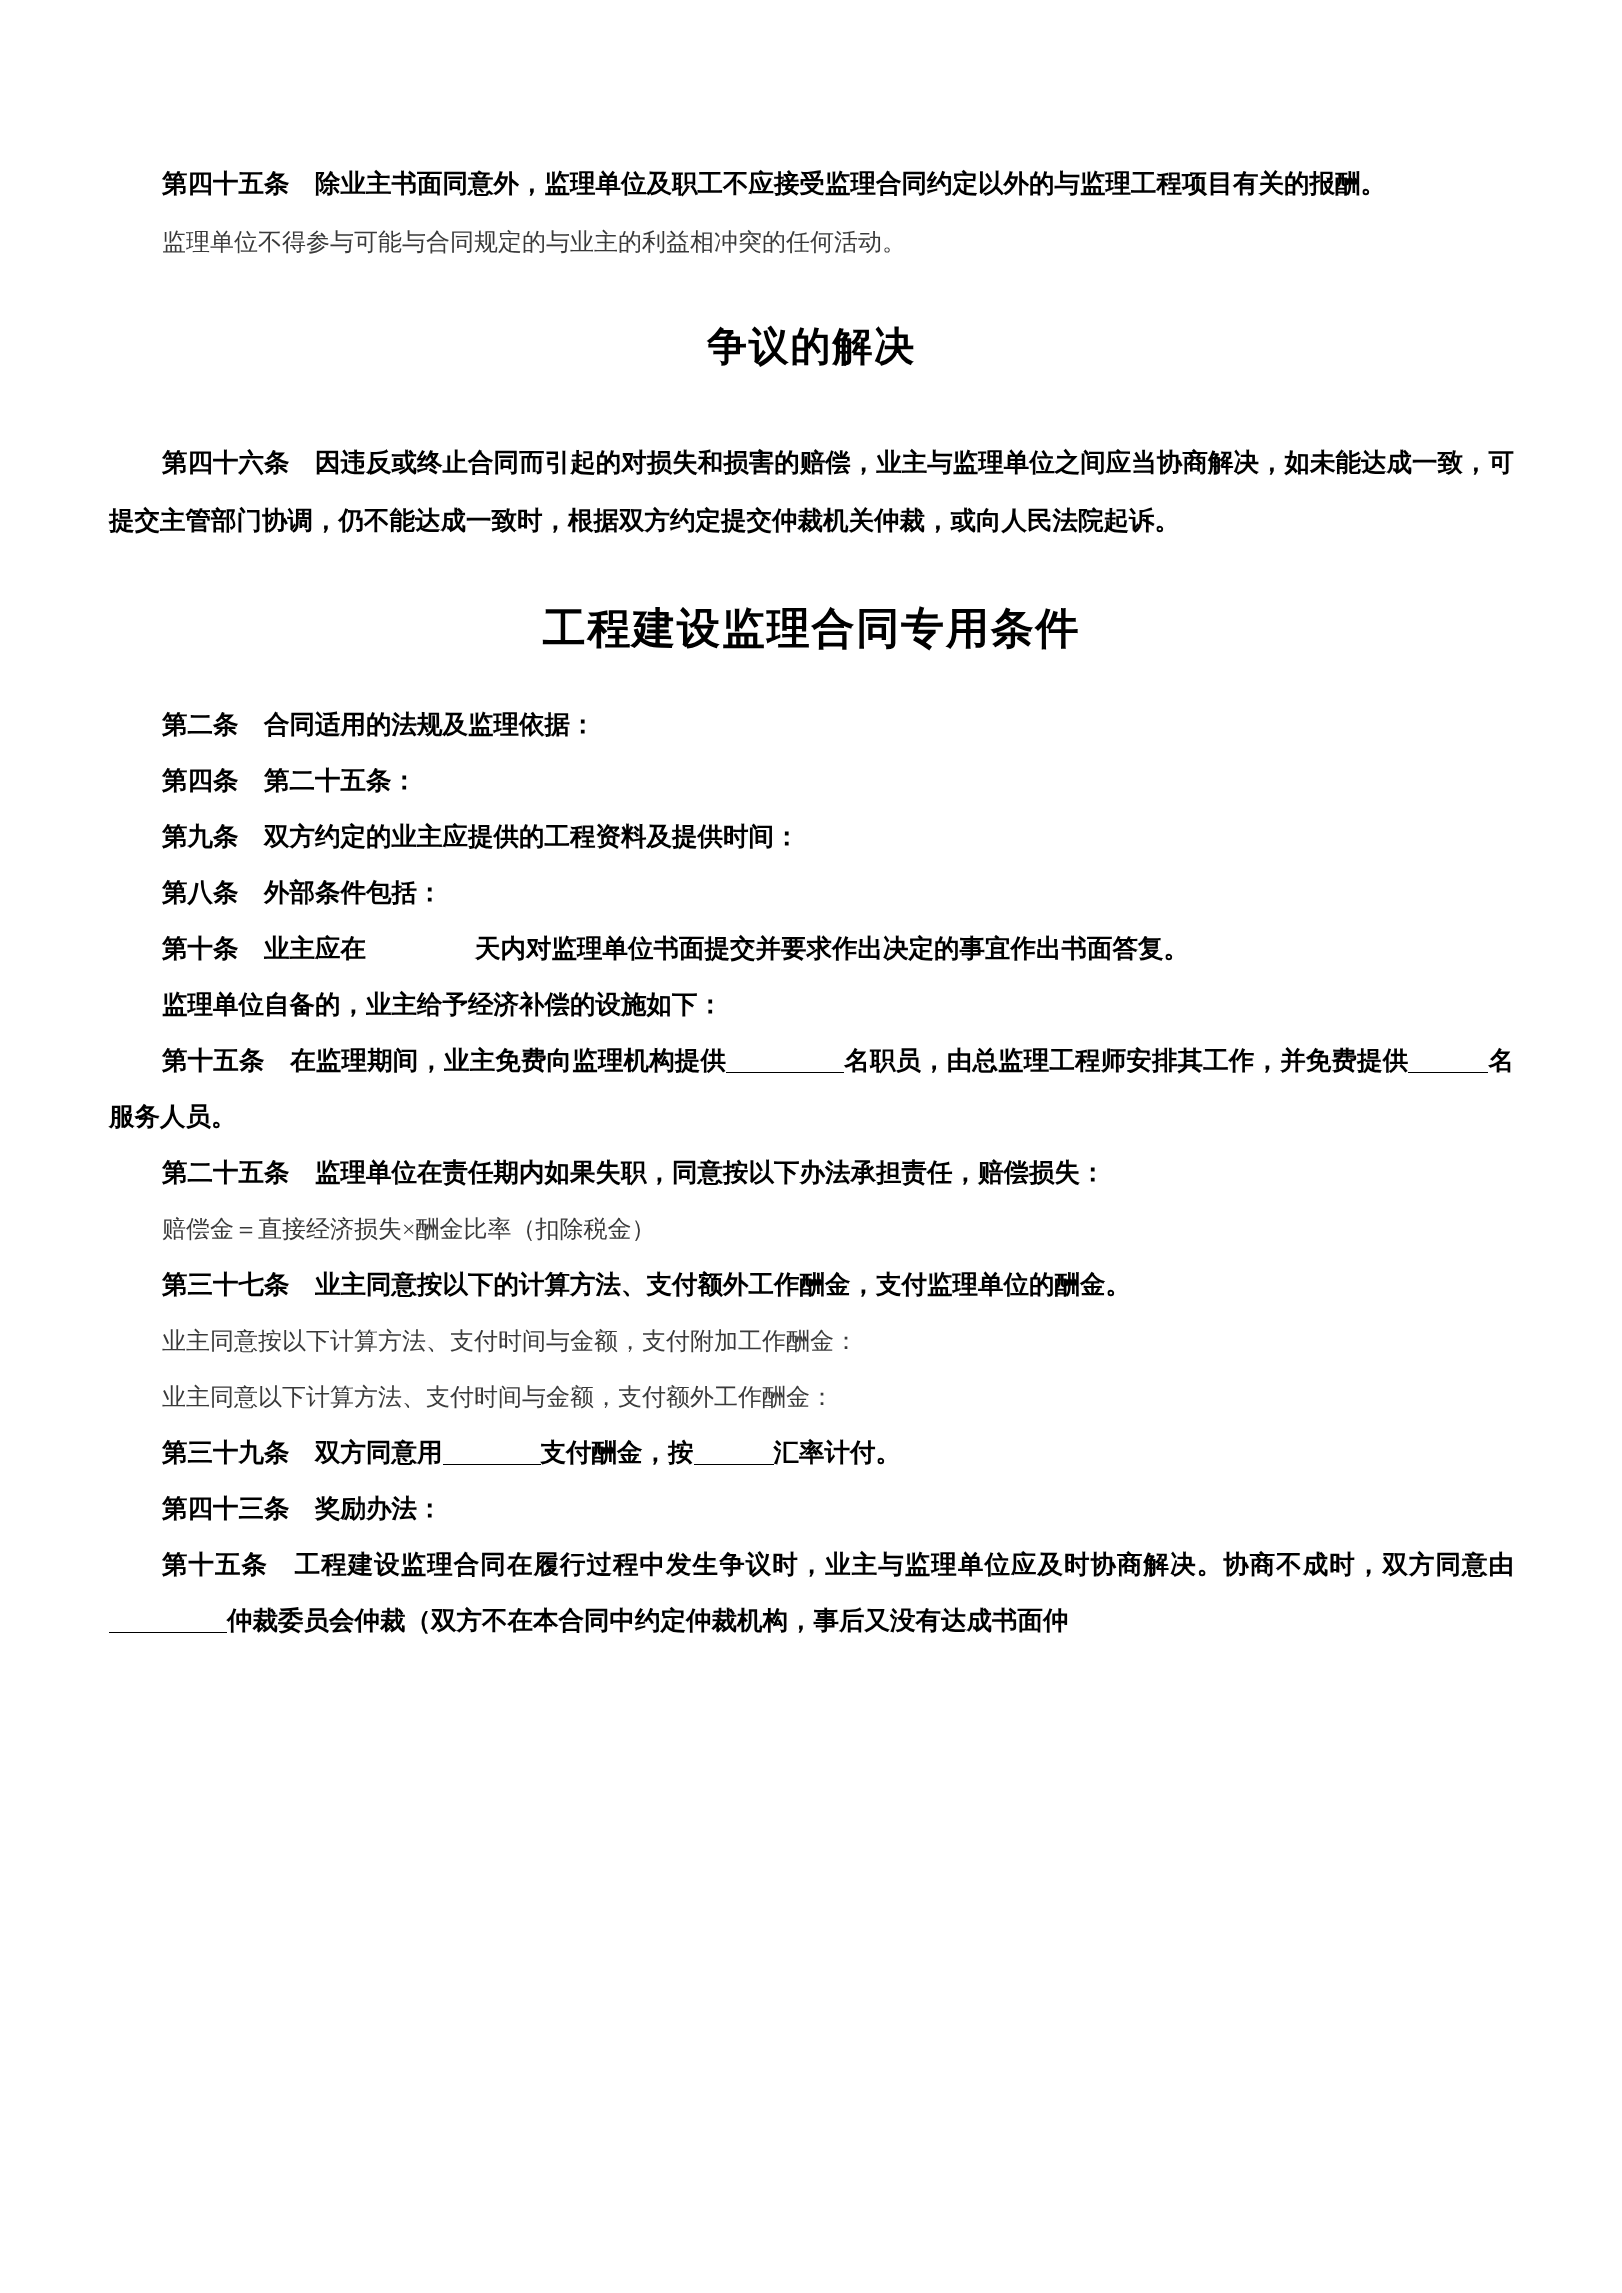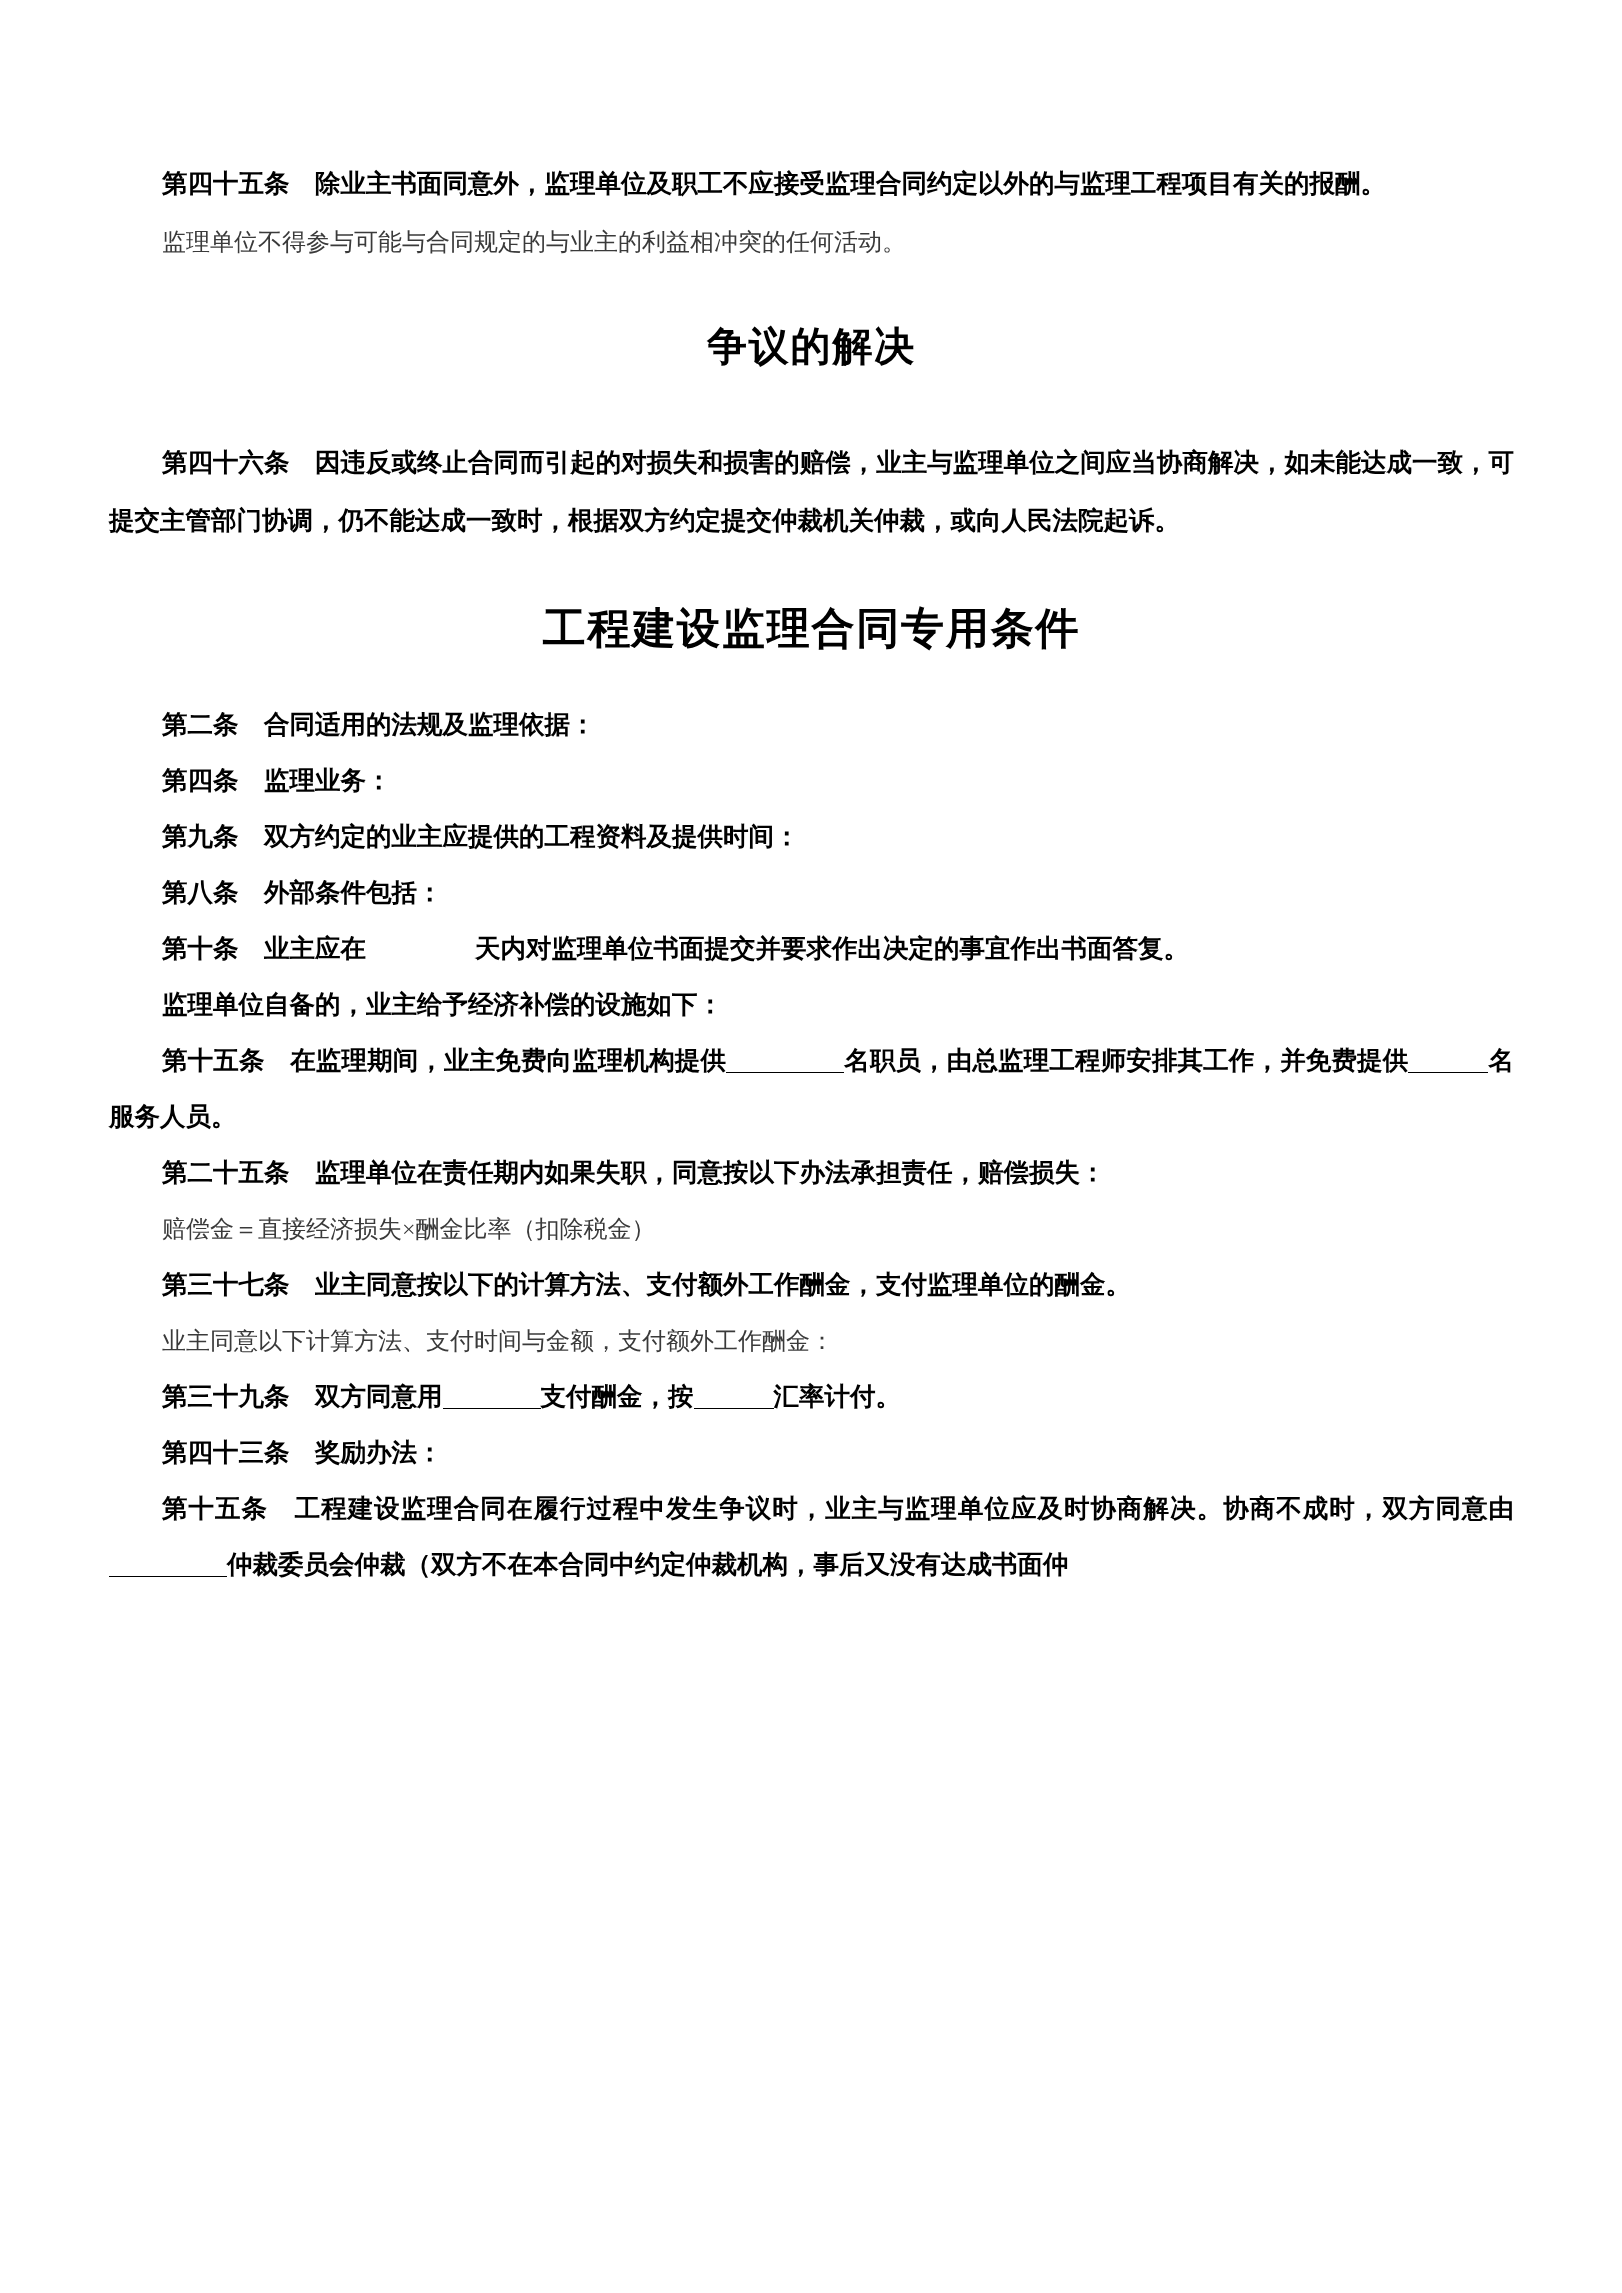--- a/index.html
+++ b/index.html
@@ -108,34 +108,35 @@
 
     <div class="sp-after-4"></div>
 
     <div class="heading-center big">工程建设监理合同专用条件</div>
 
     <div class="sp-after-3"></div>
 
     <div class="list-block">
 
       <p class="p-bold indent2">第二条　合同适用的法规及监理依据：</p>
-      <p class="p-bold indent2">第四条　监理业务：</p>
+      <p class="p-bold indent2">第四条　第二十五条：</p>
       <p class="p-bold indent2">第九条　双方约定的业主应提供的工程资料及提供时间：</p>
       <p class="p-bold indent2">第八条　外部条件包括：</p>
 
       <p class="p-bold indent2"><span>第十条　业主应在</span><span class="blank-space"></span><span>天内对监理单位书面提交并要求作出决定的事宜作出书面答复。</span></p>
 
       <p class="p-bold indent2">监理单位自备的，业主给予经济补偿的设施如下：</p>
 
       <p class="p-bold indent2"><span>第十五条　在监理期间，业主免费向监理机构提供</span><span class="blank-long"></span><span>名职员，由总监理工程师安排其工作，并免费提供</span><span class="blank-short"></span><span>名服务人员。</span></p>
 
       <p class="p-bold indent2">第二十五条　监理单位在责任期内如果失职，同意按以下办法承担责任，赔偿损失：</p>
       <p class="indent2 gray">赔偿金＝直接经济损失×酬金比率（扣除税金）</p>
 
       <p class="p-bold indent2">第三十七条　业主同意按以下的计算方法、支付额外工作酬金，支付监理单位的酬金。</p>
+      <p class="indent2 gray">业主同意按以下计算方法、支付时间与金额，支付附加工作酬金：</p>
       <p class="indent2 gray">业主同意以下计算方法、支付时间与金额，支付额外工作酬金：</p>
 
       <p class="p-bold indent2"><span>第三十九条　双方同意用</span><span class="blank-mid"></span><span>支付酬金，按</span><span class="blank-short"></span><span>汇率计付。</span></p>
 
       <p class="p-bold indent2">第四十三条　奖励办法：</p>
 
       <p class="p-bold indent2"><span>第十五条　工程建设监理合同在履行过程中发生争议时，业主与监理单位应及时协商解决。协商不成时，双方同意由</span><span class="blank-long"></span><span>仲裁委员会仲裁（双方不在本合同中约定仲裁机构，事后又没有达成书面仲</span></p>
 
     </div>
   </div>

